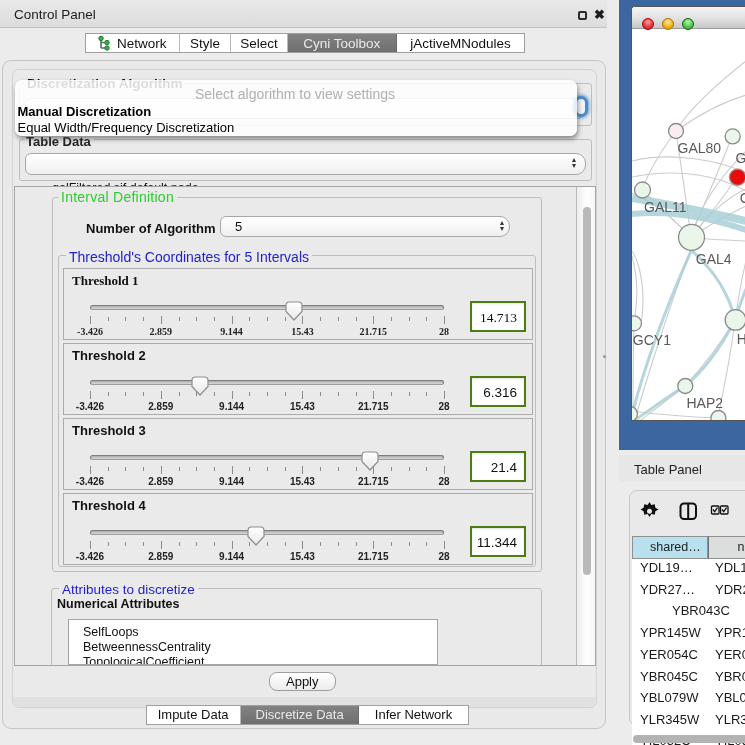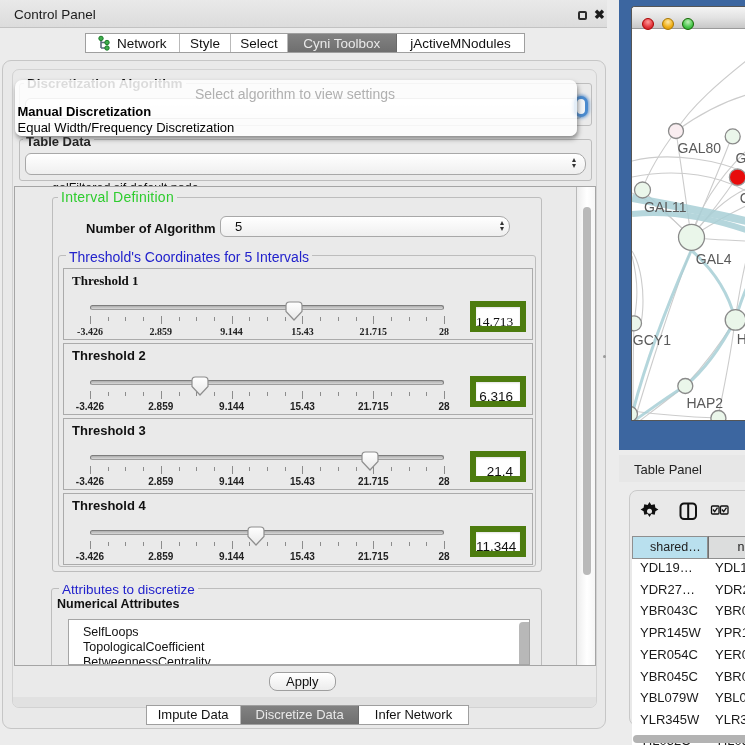--- a/index.html
+++ b/index.html
@@ -30,21 +30,21 @@
 .stepper { position:absolute; width:7px; }
 .stepper .up { width:0;height:0;border-left:2.8px solid transparent;border-right:2.8px solid transparent;border-bottom:4px solid #333; margin-bottom:2px;}
 .stepper .dn { width:0;height:0;border-left:2.8px solid transparent;border-right:2.8px solid transparent;border-top:4px solid #333; }
 
 .thp { position:absolute; left:48px; width:470px; height:72px; border:1px solid #ababab; }
 .thp .tt { position:absolute; left:8px; top:4px; font-size:13px; font-weight:bold; color:#111; }
 .track { position:absolute; left:26px; top:36px; width:354px; height:5.5px; border-radius:3px; background:linear-gradient(#adadad,#d8d8d8); border:1px solid #7d7d7d; border-bottom-color:#9d9d9d; box-sizing:border-box; }
 .tick { position:absolute; width:1px; background:#8c8c8c; }
 .tlab { position:absolute; font-size:10px; font-weight:bold; color:#222; top:57px; transform:translateX(-50%); }
 .thumb { position:absolute; top:32.5px; width:18px; height:20px; }
-.vfield { position:absolute; left:406px; top:32px; width:56px; height:31.5px; background:#fff; border:6px solid #4d7c0f; box-shadow:inset 0 1px 2px rgba(0,0,0,.12); font-size:13.5px; color:#111; text-align:right; line-height:29px; padding-right:7px; }
+.vfield { position:absolute; left:406px; top:32px; width:56px; height:31.5px; background:#fff; border:2px solid #4d7c0f; box-shadow:inset 0 1px 2px rgba(0,0,0,.12); font-size:13.5px; color:#111; text-align:right; line-height:29px; padding-right:7px; }
 
 #attrlist { left:68px; top:619px; width:462px; height:43.5px; background:#fff; border:1px solid #a5a5a5; font-size:12.5px; color:#111; overflow:hidden; }
 #attrlist { padding-top:4.5px; }
 #attrlist div { padding-left:14px; height:15px; line-height:15px; }
 
 #popup { left:15px; top:80px; width:562px; height:56px; background:rgba(255,255,255,0.85); border-radius:7px; box-shadow:1px 3px 5px rgba(70,70,70,0.6); }
 #popup .p1 { position:absolute; left:180px; top:6px; font-size:14px; color:#b0b0b0; white-space:nowrap; }
 #popup .p2 { position:absolute; left:2.5px; top:23.5px; font-size:13px; font-weight:bold; color:#000000; }
 #popup .p3 { position:absolute; left:2.5px; top:39.5px; font-size:13px; color:#000; }
 
@@ -284,24 +284,24 @@
           </linearGradient>
         </defs>
         <path d="M4.5 1 L13.5 1 Q17 1 17 4.5 L17 10.5 L9 19 L1 10.5 L1 4.5 Q1 1 4.5 1 Z" fill="url(#tg3)" stroke="#8e8e8e" stroke-width="1.2"></path>
       </svg>
       <div class="vfield">11.344</div>
     </div>
 
   <div class="grp" style="left:36px; top:401px; width:491px; height:90px;"></div>
   <div class="grplab" style="left:44px; top:395px; color:#2222cc; font-size:13.5px;">Attributes to discretize</div>
   <div class="abs" style="left:42px; top:410px; font-size:12.5px; font-weight:bold; color:#111;">Numerical Attributes</div>
-  <div class="abs" id="attrlist" style="left:53px; top:432px; width:462px; height:46px;">
+  <div class="abs" id="attrlist" style="left:53px; top:432px; width:370px; height:46px;">
     <div>SelfLoops</div>
+    <div>BetweennessCentrality</div>
     <div>TopologicalCoefficient</div>
-    <div>BetweennessCentrality</div>
     <div class="abs" style="left:450px; top:2px; width:8px; height:60px; background:#b8b8b8; border-radius:4px;"></div>
   </div>
 
   <div class="abs" style="left:561px; top:0; width:19px; height:480px; background:linear-gradient(to right,#ededed,#ffffff 55%,#f6f6f6); border-left:1px solid #b9b9b9;"></div>
   <div class="abs" style="left:568px; top:20px; width:8px; height:368px; background:#b9b9b9; border-radius:4.5px;"></div>
 </div>
 
 <div class="abs" id="applybtn">Apply</div>
 <div class="abs seg" id="botseg">
   <div class="s" style="width:94.8px;">Impute Data</div>
@@ -400,21 +400,21 @@
     <rect x="82.5" y="6" width="7.5" height="8" rx="1"></rect>
     <path d="M75 9.5 l1.7 2.2 2.8-4"></path>
     <path d="M84 9.5 l1.7 2.2 2.8-4"></path>
   </g>
 </svg>
 <div class="abs" id="thead1">shared…</div>
 <div class="abs" id="thead2"><span style="padding-left:29px;">name</span></div>
 <div class="abs" id="tbody">
   <div class="trow" style="top:1.5px;">YDL19…<span>YDL194W</span></div>
   <div class="trow" style="top:23.2px;">YDR27…<span>YDR277C</span></div>
-  <div class="trow" style="top:44.9px;">YBR043C<span>YBR043C</span></div>
+  <div class="trow" style="top:44.9px;margin-left:32px;">YBR043C<span>YBR043C</span></div>
   <div class="trow" style="top:66.6px;">YPR145W<span>YPR145W</span></div>
   <div class="trow" style="top:88.3px;">YER054C<span>YER054C</span></div>
   <div class="trow" style="top:110.0px;">YBR045C<span>YBR045C</span></div>
   <div class="trow" style="top:131.7px;">YBL079W<span>YBL079W</span></div>
   <div class="trow" style="top:153.4px;">YLR345W<span>YLR345W</span></div>
   <div class="trow" style="top:174.1px;">YIL052C<span>YIL052C</span></div>
   <div id="hscroll"></div>
 </div>
 <div class="abs" style="left:603px; top:355px; width:3px; height:3px; border-radius:50%; background:#9a9a9a;"></div>
 

